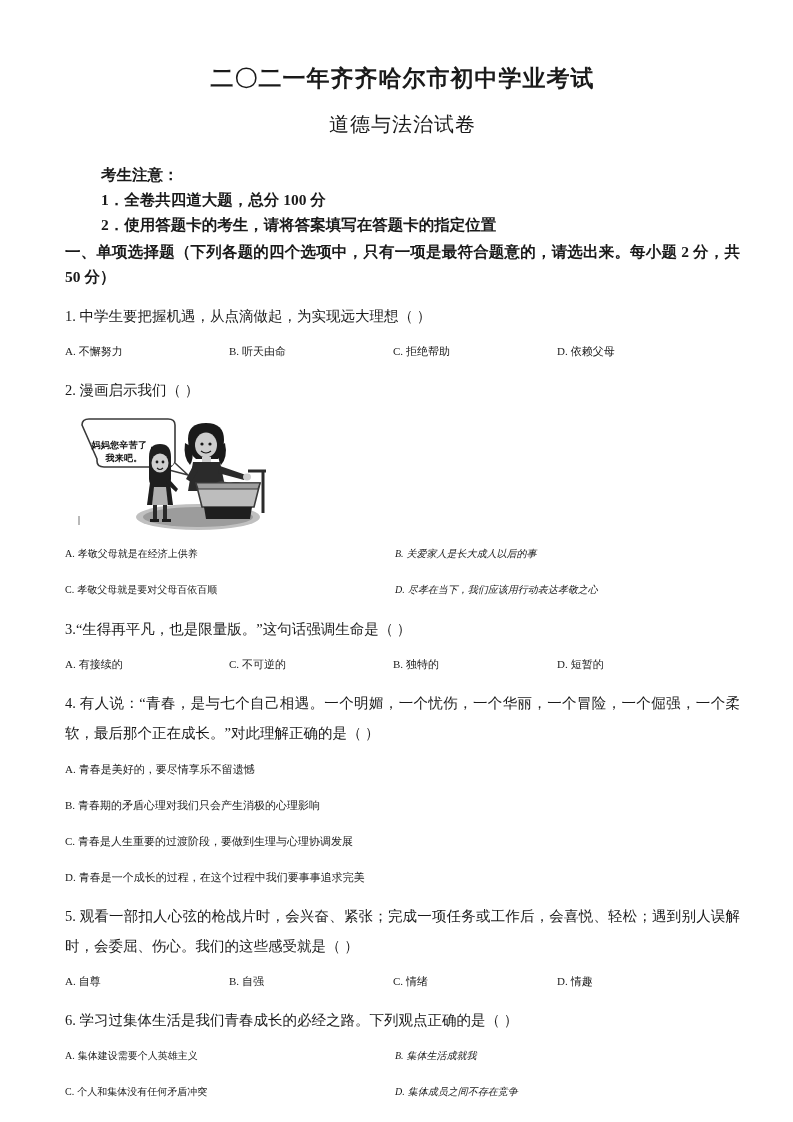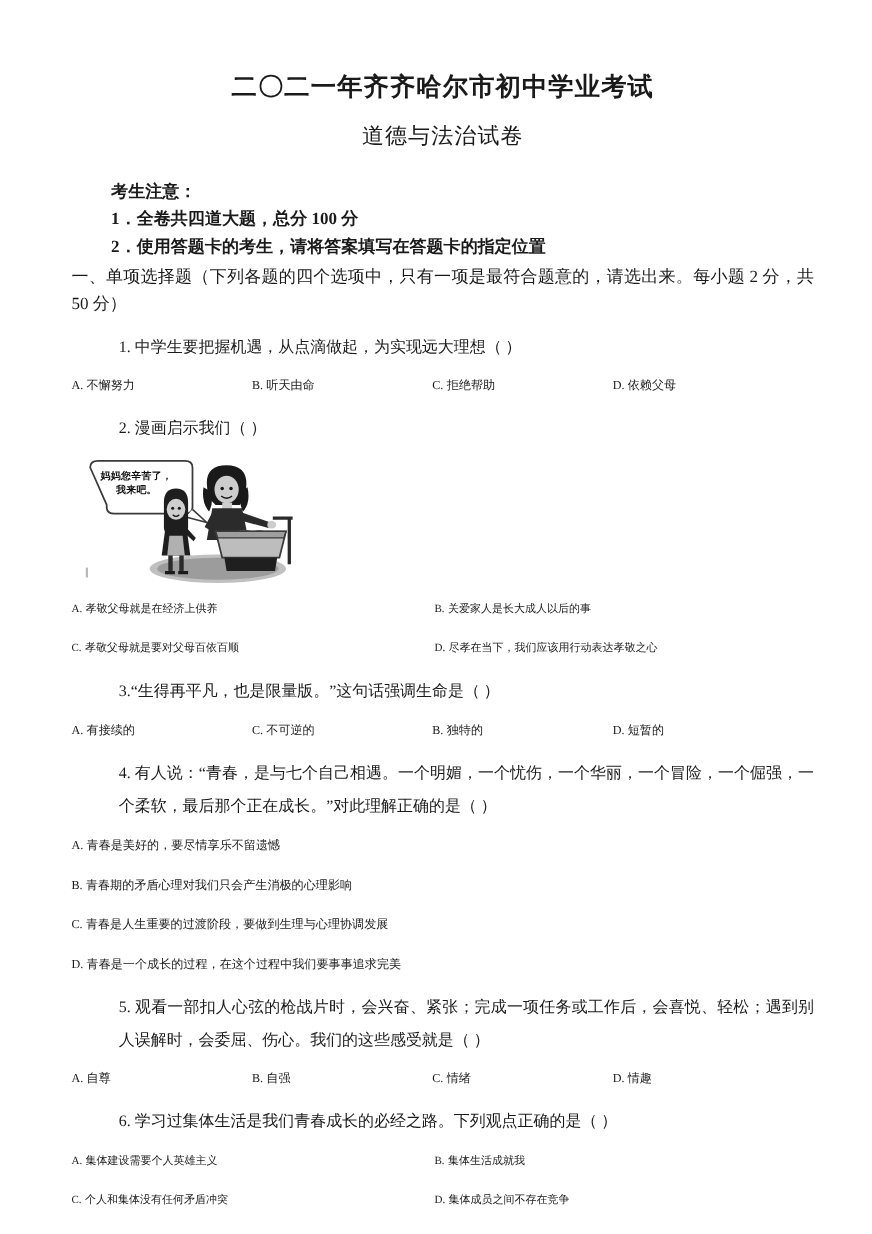--- a/index.html
+++ b/index.html
@@ -51,35 +51,34 @@
     font-size: 15.5px;
     font-weight: bold;
     line-height: 25px;
     white-space: nowrap;
     margin-left: 36px;
   }
 
   
   .section-heading {
     font-size: 15.5px;
-    font-weight: normal;
+    font-weight: bold;
     line-height: 25px;
     margin-top: 2px;
     text-align: justify;
     text-justify: inter-ideograph;
   }
 
   
   .question {
     font-size: 14.5px;
     line-height: 30px;
     margin-top: 9px;
     text-align: justify;
     text-justify: inter-ideograph;
-    margin-left: 43px;
   }
   .q-first { margin-top: 12px; }
 
   
   .opts-4 {
     display: flex;
     font-size: 11px;
     line-height: 30px;
     margin-top: 5px;
   }
@@ -90,21 +89,21 @@
 
   .opts-2 {
     display: flex;
     font-size: 10px;
     line-height: 30px;
     margin-top: 6px;
   }
   .opts-2 > .opt {
     flex: 0 0 330px;
   }
-  .opts-2 > .opt:last-child { flex: 1 1 auto; }
+  .opts-2 > .opt:last-child { flex: 1 1 auto; font-style: italic; }
 
   .opts-stack .opt {
     font-size: 11px;
     line-height: 30px;
     margin-top: 6px;
   }
 
   .opt-letter { margin-right: 3px; }
 
   
@@ -112,21 +111,21 @@
     margin-top: 8px;
     margin-left: 5px;
     width: 215px;
     height: 120px;
     position: relative;
   }
   .figure svg { display: block; }
   .bubble-text {
     position: absolute;
     left: 17px;
-    top: 13px;
+    top: 26px;
     width: 74px;
     font-size: 9px;
     font-weight: bold;
     line-height: 13px;
     text-align: center;
     letter-spacing: 0.3px;
     color: #111;
     font-family: "Liberation Sans", sans-serif;
   }
   .speck {

